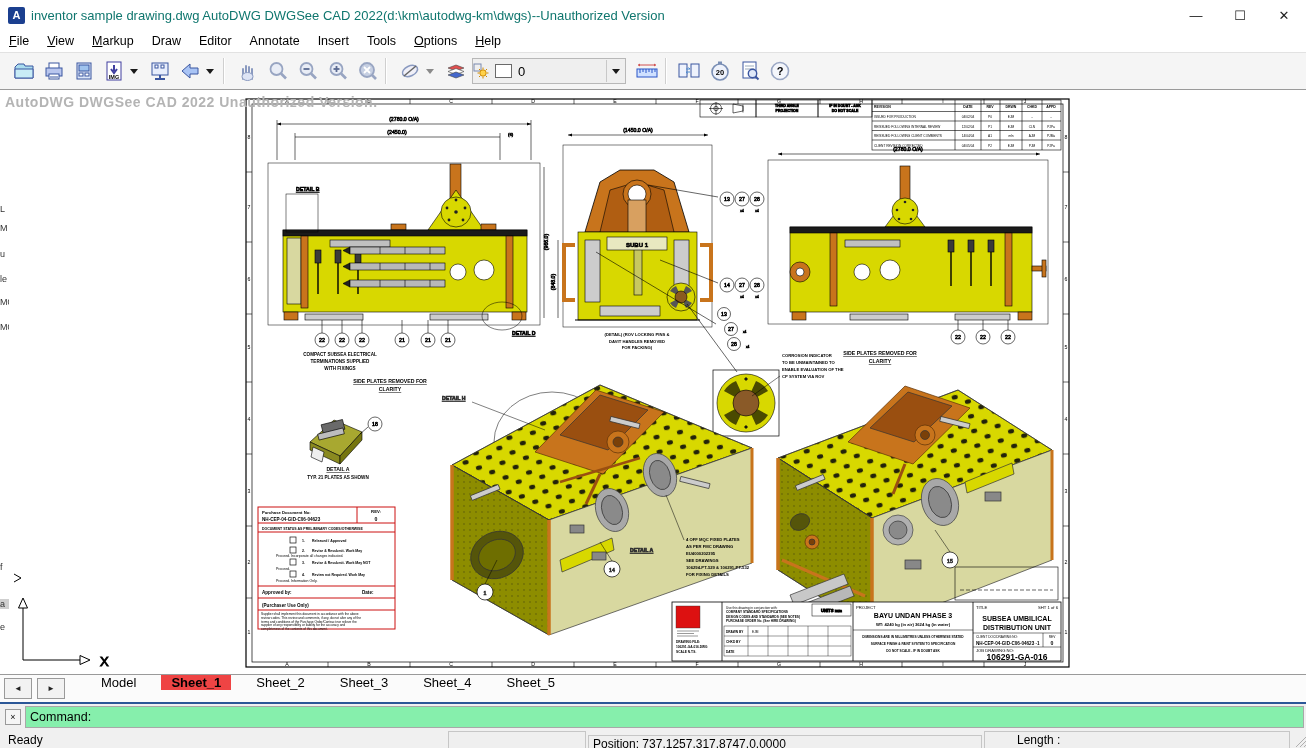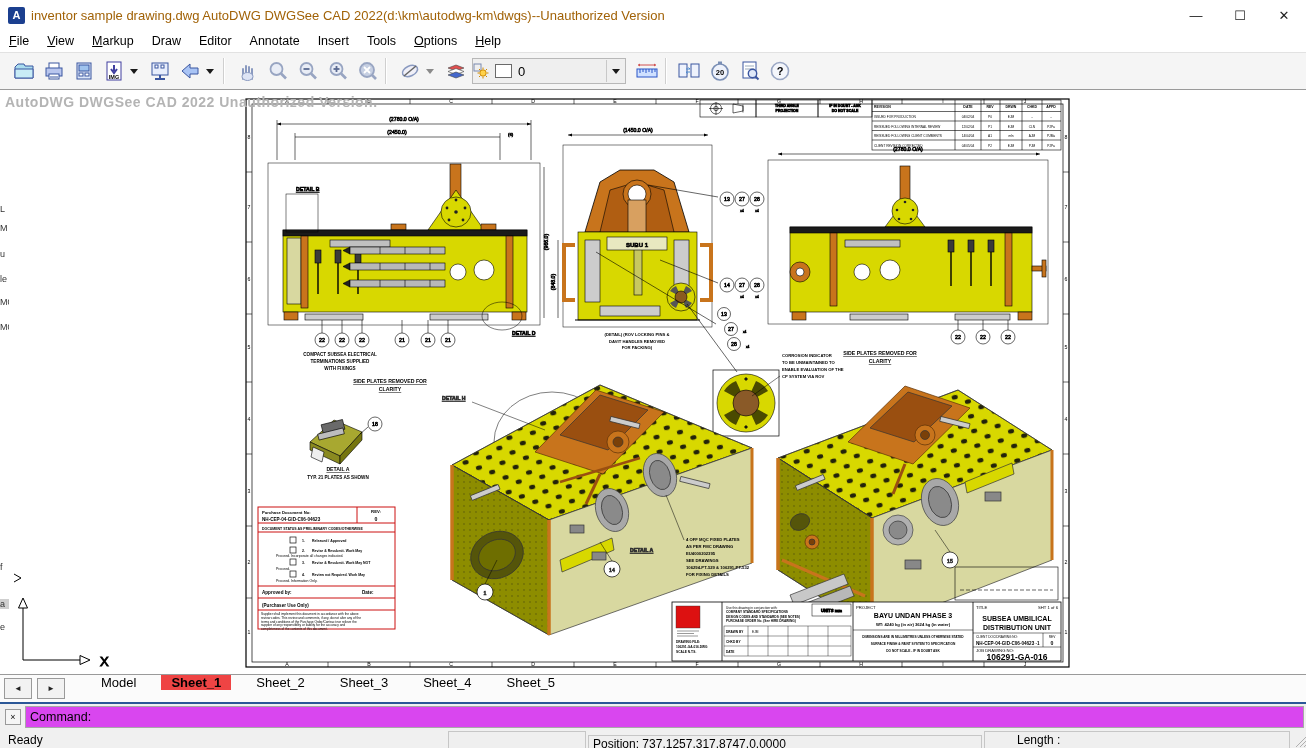--- a/index.html
+++ b/index.html
@@ -2,21 +2,21 @@
 <html><head>
 <meta charset="utf-8">
 <style>
   html,body{margin:0;padding:0;width:1306px;height:748px;overflow:hidden;
     font-family:"Liberation Sans", sans-serif;background:#fff;}
   .win{position:relative;width:1306px;height:748px;background:#fff;}
   
   .titlebar{height:30px;display:flex;align-items:center;background:#fff;}
   .appicon{width:17px;height:17px;margin:0 6px 0 8px;background:#1b3f8f;color:#fff;
     font-size:11px;font-weight:bold;display:flex;align-items:center;justify-content:center;border-radius:2px;}
-  .title{font-size:13px;color:#a16207;flex:1;white-space:nowrap;overflow:hidden;}
+  .title{font-size:13px;color:#0f766e;flex:1;white-space:nowrap;overflow:hidden;}
   .wbtns{display:flex;height:100%;}
   .wbtn{width:44px;height:100%;display:flex;align-items:center;justify-content:center;
     font-size:13px;color:#222;cursor:default;}
   
   .menubar{height:22px;display:flex;align-items:center;background:#fff;font-size:12.5px;}
   .menuitem{padding:2px 9px;color:#000;}
   .menuitem u{text-decoration:underline;}
   
   .toolbar{height:36px;display:flex;align-items:center;background:#f5f5f5;
     border-top:1px solid #e2e2e2;border-bottom:1px solid #9a9a9a;padding-left:6px;}
@@ -46,21 +46,21 @@
   .tnav{width:26px;margin:3px 1px 3px 4px;border:1px solid #9a9a9a;background:#f2f2f2;
     display:flex;align-items:center;justify-content:center;font-size:8px;color:#222;}
   .tabs{display:flex;align-items:flex-start;margin-left:10px;}
   .sl{width:1px;background:#777;transform:skewX(20deg);margin:0 7px;}
   .tab{display:flex;align-items:center;padding:0 10px;font-size:13px;color:#000;background:#fbfbfb;}
   .tab.active{font-weight:bold;background:#ef4444;}
   
   .cmdbar{height:26px;background:#f0f0f0;border-top:2px solid #2b5797;display:flex;align-items:center;}
   .cclose{width:14px;height:14px;margin:0 4px 0 5px;border:1px solid #9a9a9a;background:#f5f5f5;
     font-size:9px;display:flex;align-items:center;justify-content:center;color:#111;}
-  .cfield{flex:1;height:20px;margin-right:2px;background:#d946ef;border:1px solid #a8a8a8;
+  .cfield{flex:1;height:20px;margin-right:2px;background:#86efac;border:1px solid #a8a8a8;
     display:flex;align-items:center;font-size:12.5px;padding-left:4px;color:#000;}
   
   .statusbar{height:20px;background:#f0f0f0;display:flex;align-items:center;font-size:12px;color:#000;position:relative;}
   .sready{padding-left:8px;flex:1;}
   .spanel{height:16px;border:1px solid #c6c6c6;display:flex;align-items:center;padding:0 4px;margin-right:2px;background:#efefef;}
   .sp1{width:128px;}
   .sp2{width:384px;margin-top:8px;}
   .sp3{width:268px;padding-left:32px;}
   .grip{width:14px;height:16px;}
 </style>

